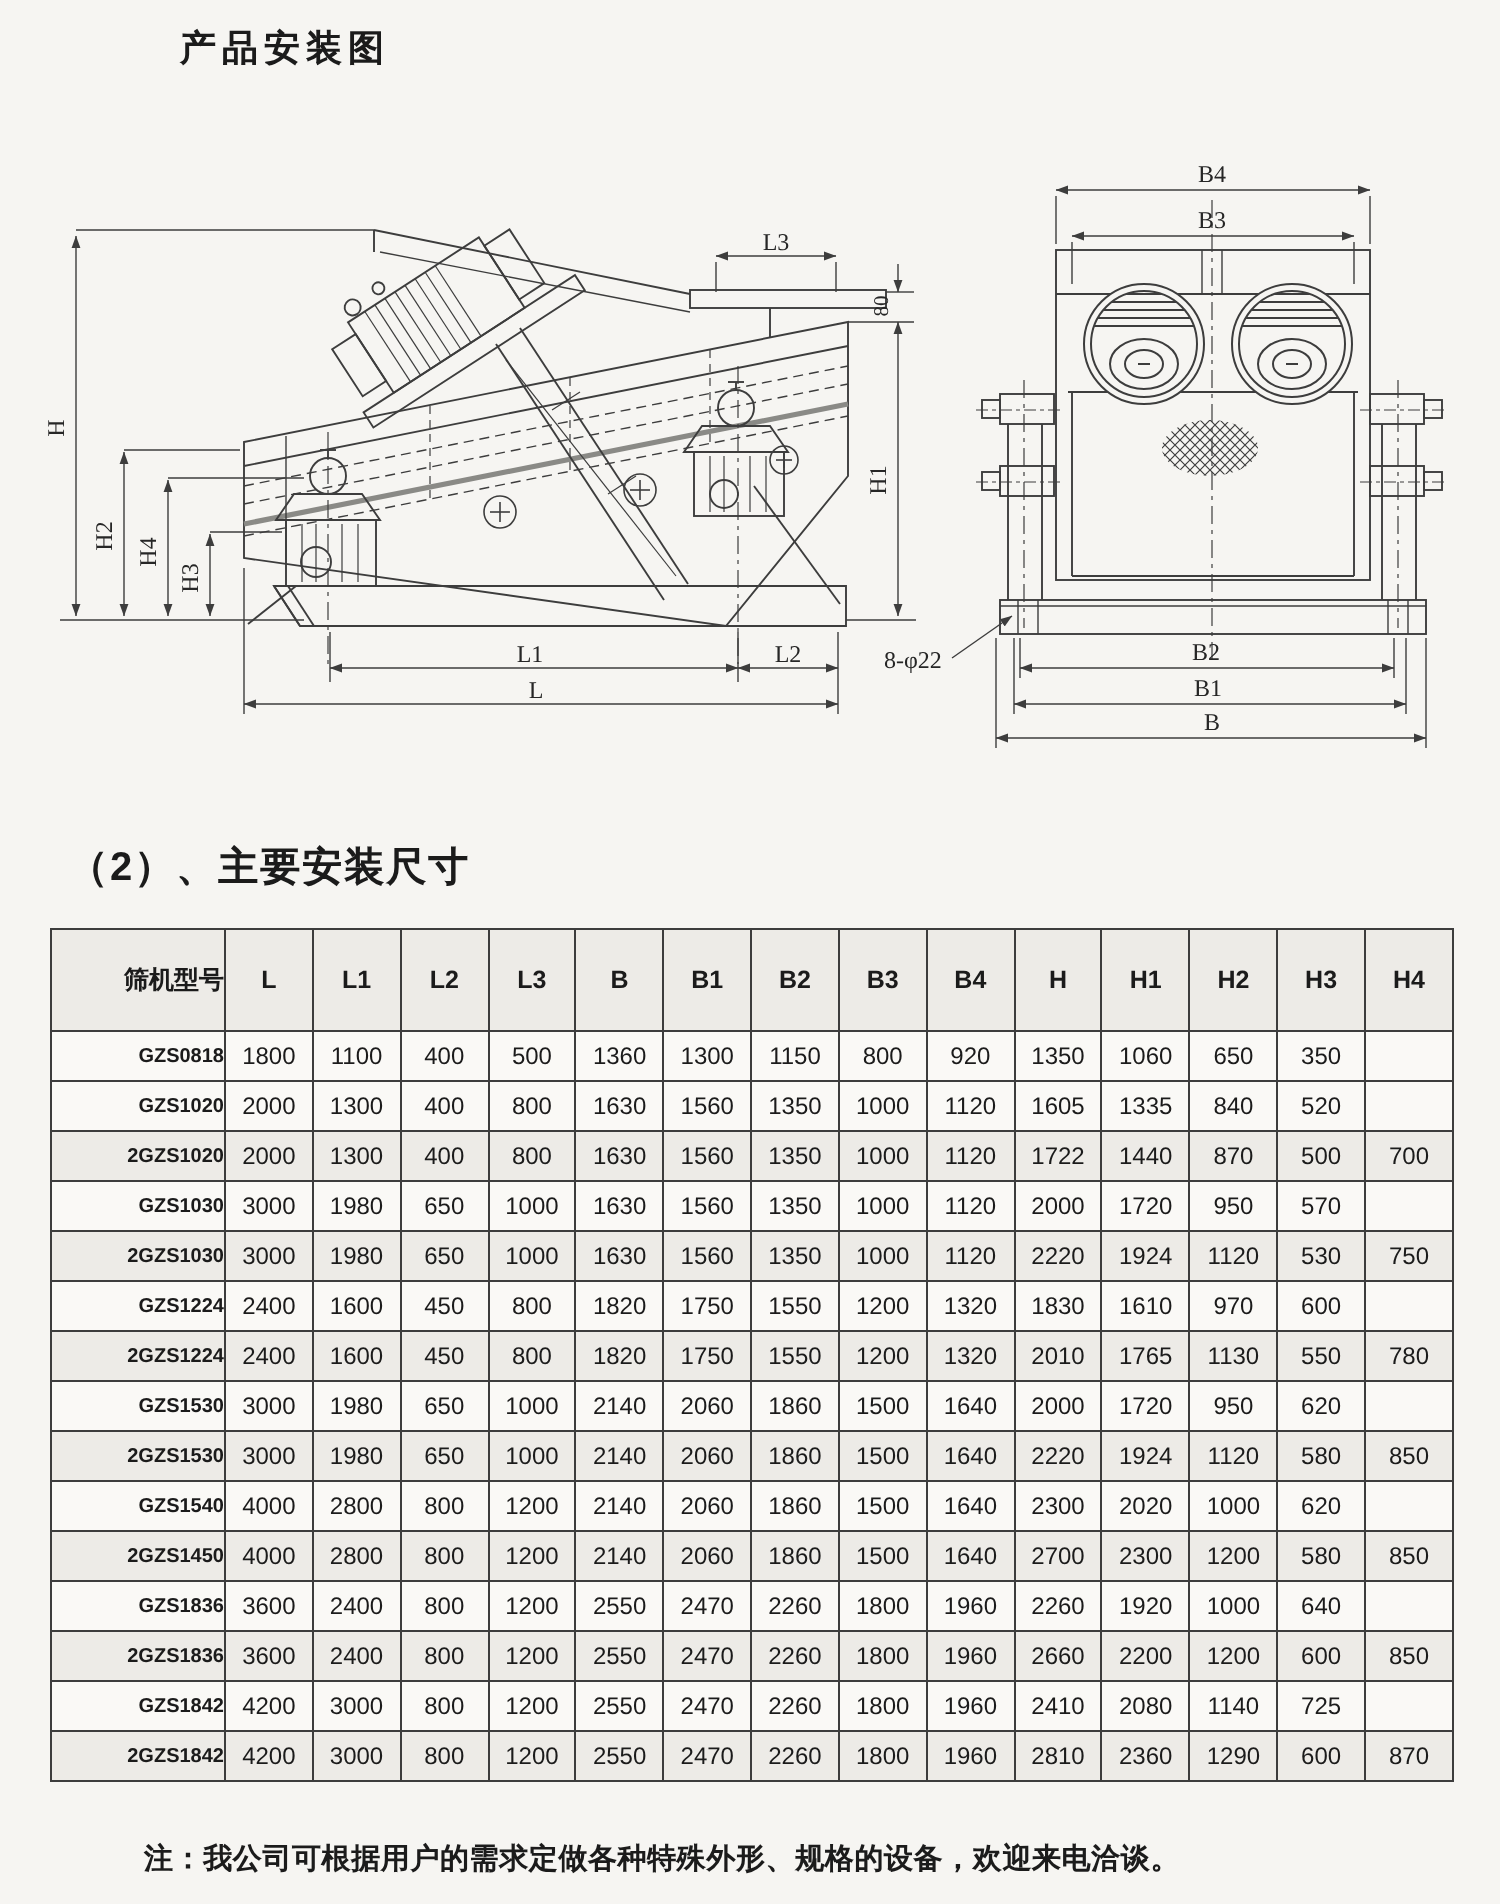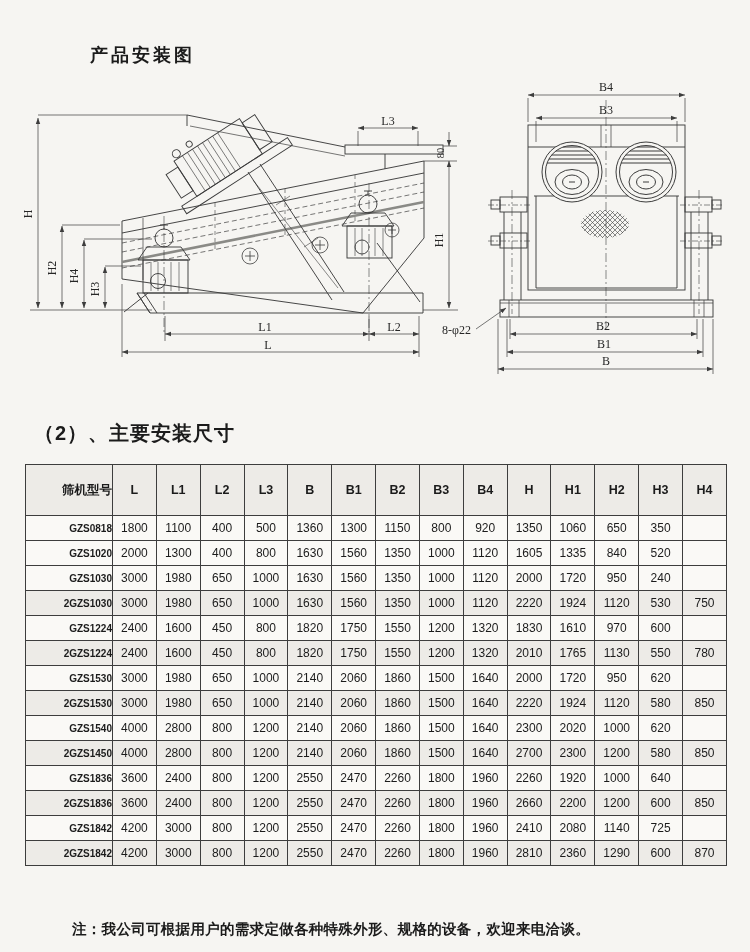--- a/index.html
+++ b/index.html
@@ -1,18 +1,18 @@
 <!DOCTYPE html>
 <html><head>
 <meta charset="utf-8">
 <style>
   html,body{margin:0;padding:0;}
   .page{position:relative;width:750px;height:952px;background:#f6f5f2;overflow:hidden;
         font-family:"Liberation Sans",sans-serif;color:#1b1b1b;}
-  .title{position:absolute;left:90px;top:12px;font-size:18px;font-weight:700;letter-spacing:3px;margin-top:31px;}
+  .title{position:absolute;left:90px;top:12px;font-size:18px;font-weight:700;letter-spacing:3px;}
   .drawing{position:absolute;left:0;top:0;}
   .section-heading{position:absolute;left:34px;top:420px;font-size:20px;font-weight:700;letter-spacing:1px;}
   table.dims{position:absolute;left:25px;top:464px;width:702px;border-collapse:collapse;
              table-layout:fixed;font-size:12px;background:#faf9f6;}
   table.dims th,table.dims td{border:1px solid #3d3d3d;text-align:center;vertical-align:middle;
              padding:0;overflow:hidden;white-space:nowrap;}
   table.dims th{height:50px;font-weight:700;font-size:12.5px;background:#edebe7;}
   table.dims td{height:24px;}
   table.dims th:first-child,table.dims td:first-child{width:86px;text-align:right;}
   table.dims tr.alt td{background:#edebe7;}
@@ -309,35 +309,52 @@
           <td>1560</td>
           <td>1350</td>
           <td>1000</td>
           <td>1120</td>
           <td>1605</td>
           <td>1335</td>
           <td>840</td>
           <td>520</td>
           <td></td>
         </tr>
+        <tr class="alt">
+          <td class="model-cell">2GZS1020</td>
+          <td>2000</td>
+          <td>1300</td>
+          <td>400</td>
+          <td>800</td>
+          <td>1630</td>
+          <td>1560</td>
+          <td>1350</td>
+          <td>1000</td>
+          <td>1120</td>
+          <td>1722</td>
+          <td>1440</td>
+          <td>870</td>
+          <td>500</td>
+          <td>700</td>
+        </tr>
         <tr>
           <td class="model-cell">GZS1030</td>
           <td>3000</td>
           <td>1980</td>
           <td>650</td>
           <td>1000</td>
           <td>1630</td>
           <td>1560</td>
           <td>1350</td>
           <td>1000</td>
           <td>1120</td>
           <td>2000</td>
           <td>1720</td>
           <td>950</td>
-          <td>240</td>
+          <td>570</td>
           <td></td>
         </tr>
         <tr class="alt">
           <td class="model-cell">2GZS1030</td>
           <td>3000</td>
           <td>1980</td>
           <td>650</td>
           <td>1000</td>
           <td>1630</td>
           <td>1560</td>

